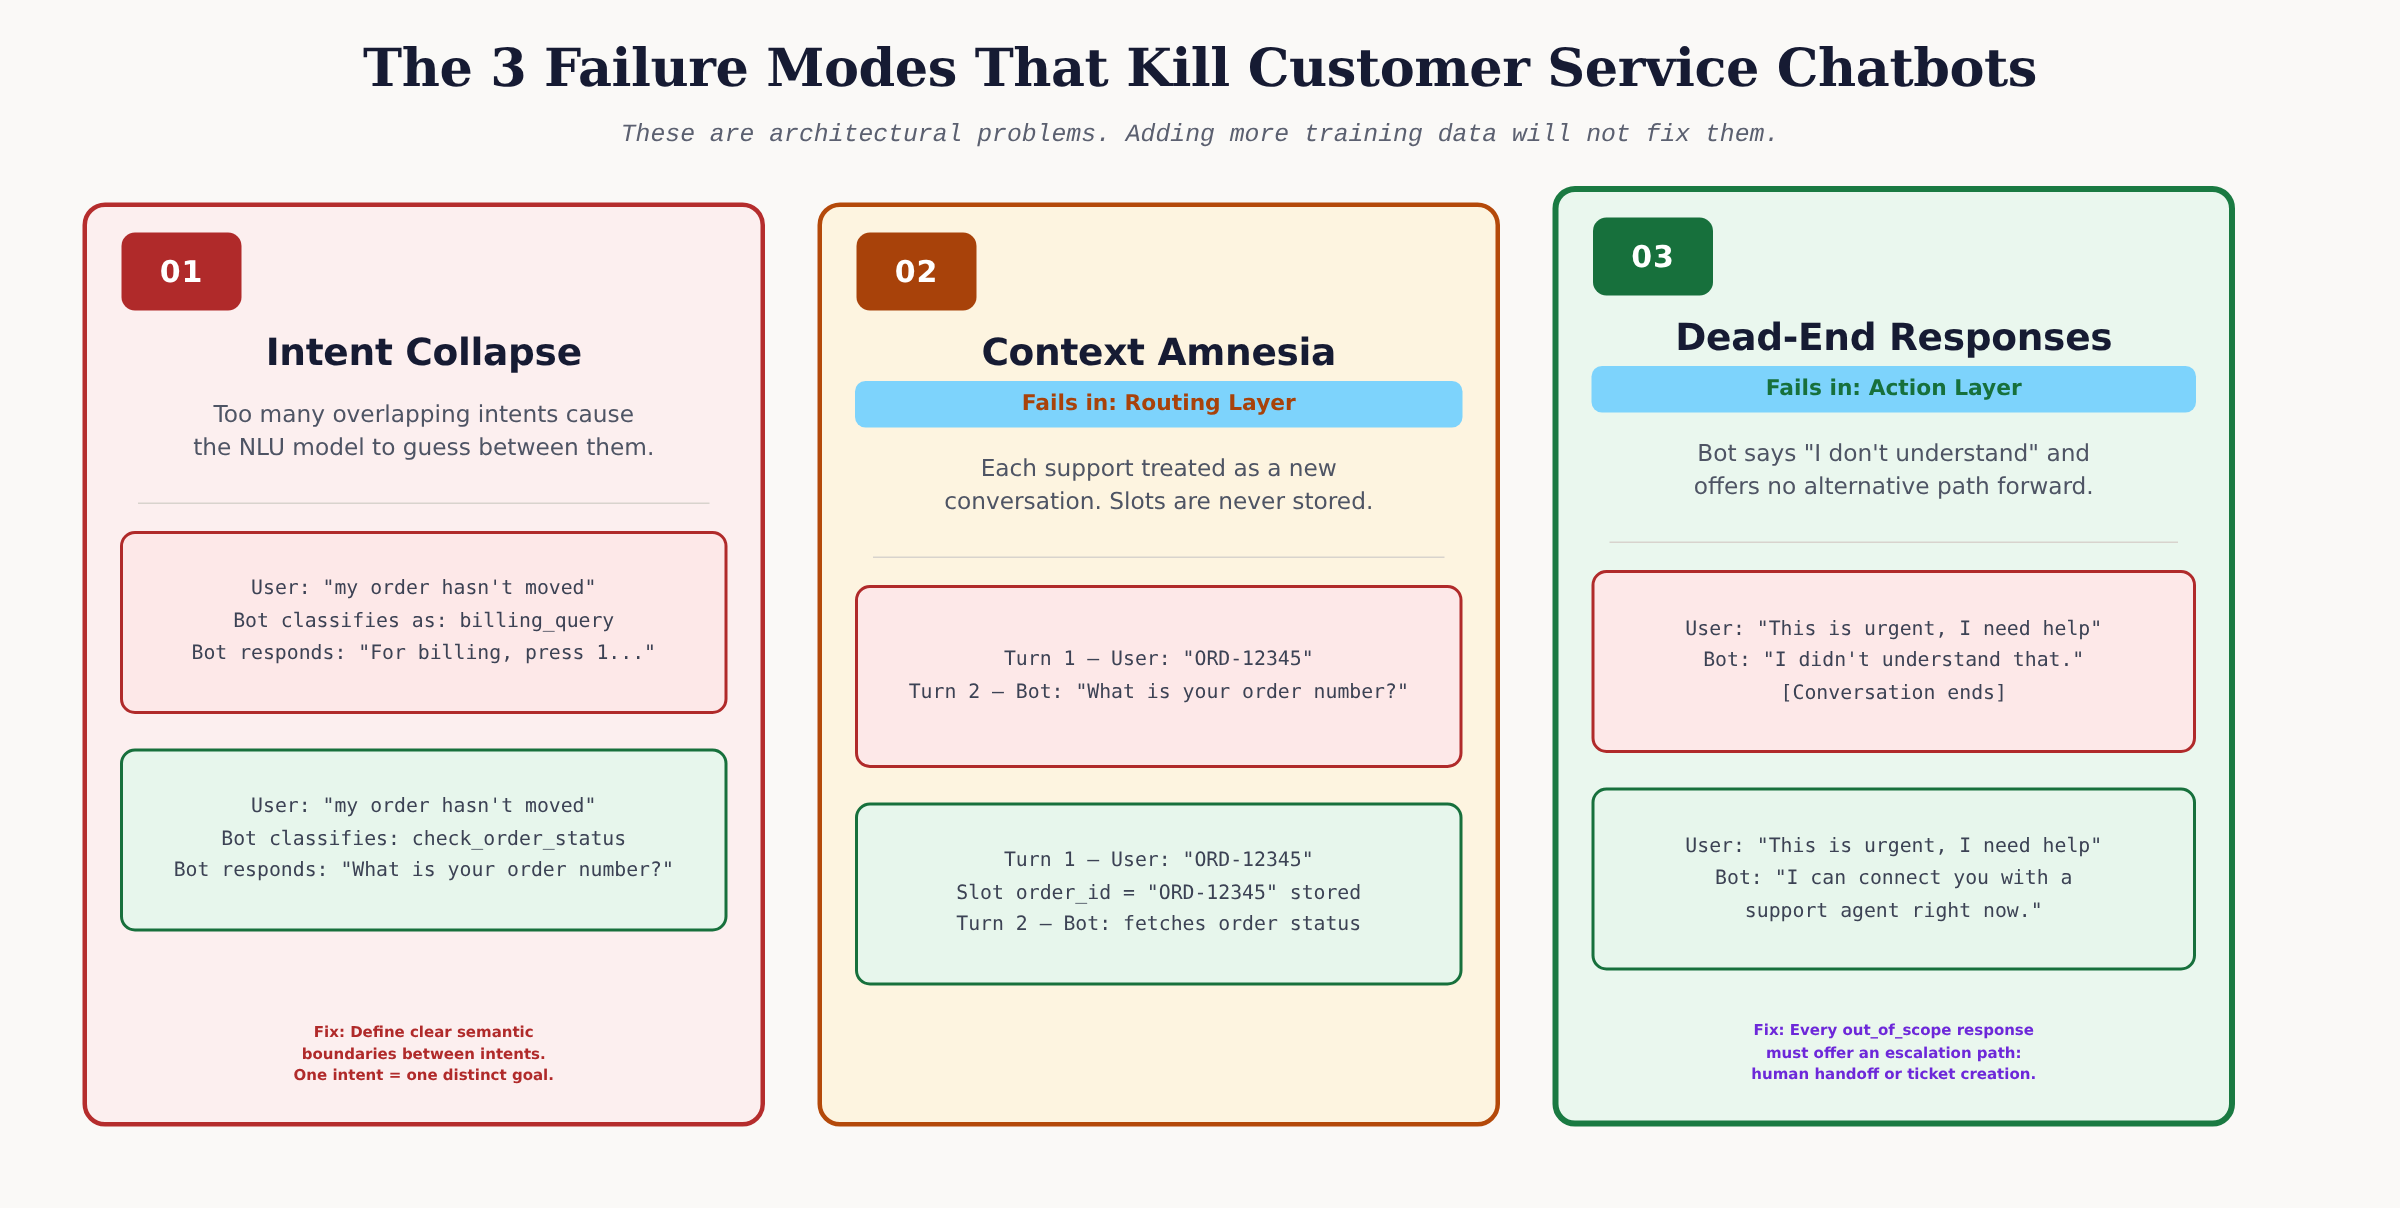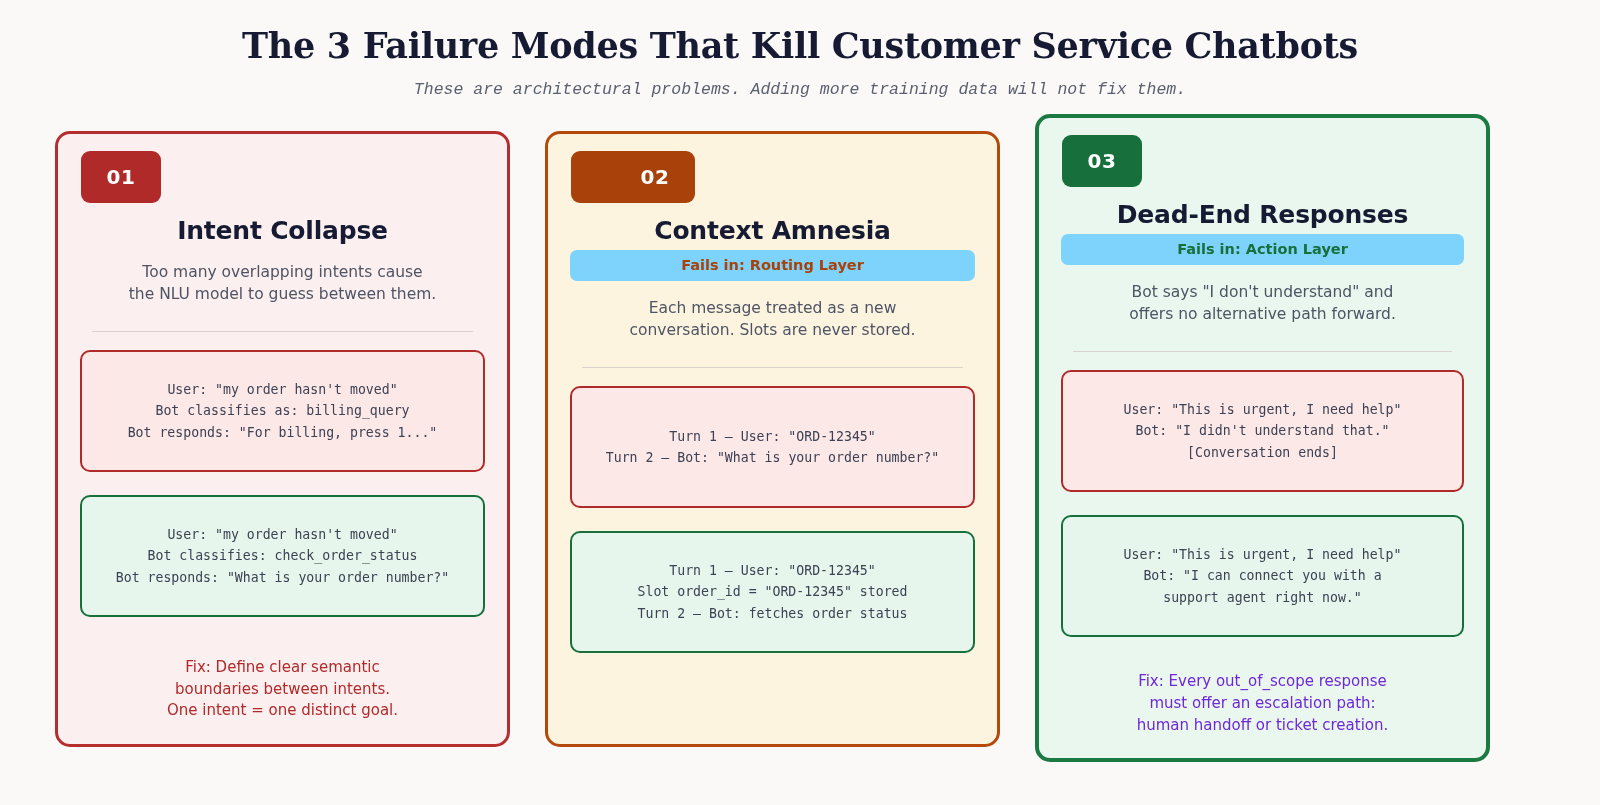--- a/index.html
+++ b/index.html
@@ -38,26 +38,26 @@
     font-family: Liberation Mono, monospace;
     font-style: italic;
     font-size: 16.5px;
     color: #5b6070;
     margin: 14px 0 0 0;
   }
 
   
   .cards {
     position: absolute;
-    top: 114px;
+    top: 124px;
     left: 55px;
     width: 1490px;
     display: flex;
     gap: 35px;
-    align-items: center;
+    align-items: flex-end;
   }
   .card {
     position: relative;
     box-sizing: border-box;
     width: 455px;
     border-radius: 15px;
     padding: 0 22px 22px 22px;
     display: flex;
     flex-direction: column;
   }
@@ -89,21 +89,21 @@
     align-items: center;
     justify-content: center;
     color: #ffffff;
     font-size: 20px;
     font-weight: bold;
     margin-top: 17px;
     margin-left: 1px;
     letter-spacing: 0.5px;
   }
   .c1 .badge { background: #b02a2a; }
-  .c2 .badge { background: #a8420a; padding-left: 44px; }
+  .c2 .badge { background: #a8420a; }
   .c3 .badge { background: #17703c; }
 
   
   .card-title {
     text-align: center;
     font-size: 25px;
     font-weight: bold;
     color: #161b33;
     margin-top: 13px;
     letter-spacing: -0.2px;
@@ -176,22 +176,22 @@
   .ex-box.good {
     background: #e7f6ec;
     border: 2px solid #17703c;
   }
 
   
   .fix {
     margin-top: auto;
     padding-top: 34px;
     text-align: center;
-    font-size: 15px;
-    font-weight: normal;
+    font-size: 10px;
+    font-weight: bold;
     line-height: 1.45;
     white-space: pre-line;
   }
   .c1 .fix { color: #b02a2a; }
   .c2 .fix { color: #a8420a; }
   .c3 .fix { color: #6d28d9; }
 </style>
 </head>
 <body>
 
@@ -224,21 +224,21 @@
       </div>
       <div class="fix">Fix: Define clear semantic
 boundaries between intents.
 One intent = one distinct goal.</div>
     </div>
 
     <div class="card c2">
       <div class="badge">02</div>
       <div class="card-title">Context Amnesia</div>
       <div class="pill">Fails in: Routing Layer</div>
-      <div class="desc">Each message treated as a new
+      <div class="desc">Each support treated as a new
 conversation. Slots are never stored.</div>
       <div class="divider"></div>
       <div class="example">
         <div class="ex-label bad">WITHOUT FIX</div>
         <div class="ex-box bad">Turn 1 — User: "ORD-12345"
 Turn 2 — Bot: "What is your order number?"</div>
       </div>
       <div class="example second">
         <div class="ex-label good">WITH FIX</div>
         <div class="ex-box good">Turn 1 — User: "ORD-12345"

